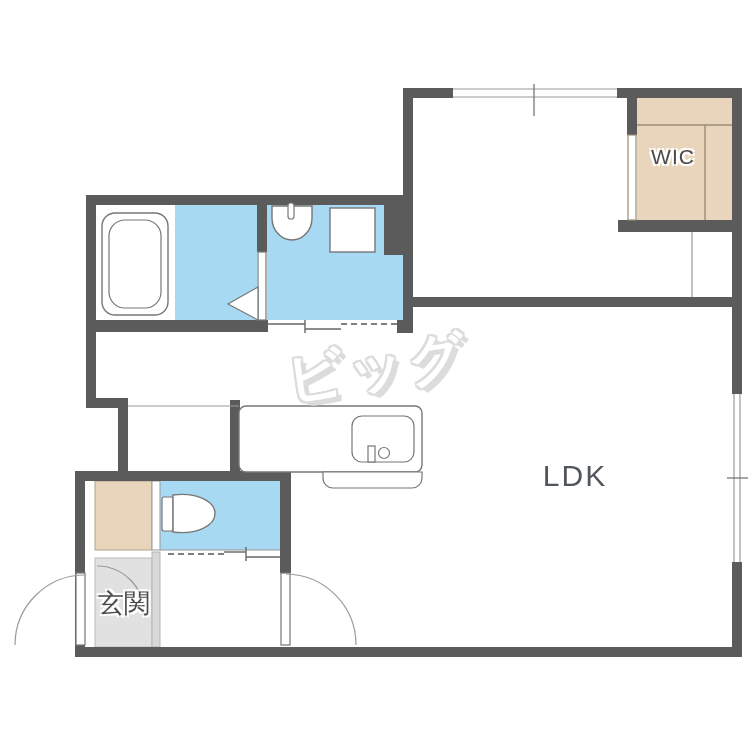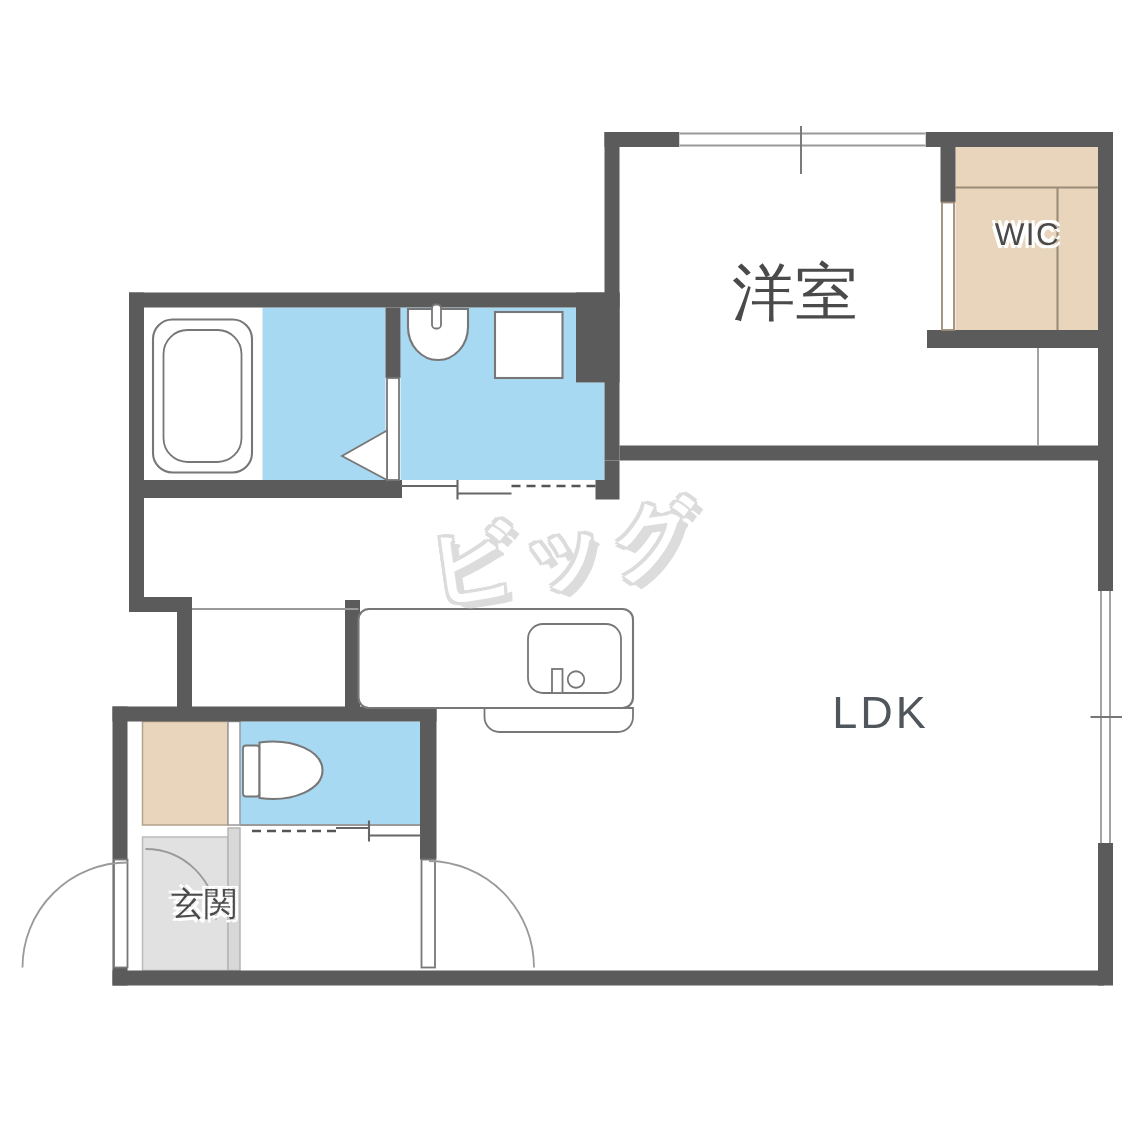--- a/index.html
+++ b/index.html
@@ -11,25 +11,25 @@
   .beige{fill:var(--beige);}
   .fx{fill:#ffffff;stroke:var(--stroke);stroke-width:1.4;}
   .fx2{fill:#ffffff;stroke:var(--stroke);stroke-width:1.2;}
   .thin{stroke:var(--stroke);stroke-width:1.3;fill:none;}
   .thin2{stroke:#9a9a9a;stroke-width:1.2;fill:none;}
   .shelf{stroke:var(--shelfline);stroke-width:1.4;fill:none;}
   .dash{stroke:#555;stroke-width:1.6;fill:none;stroke-dasharray:6 4;}
   .door{stroke:#666;stroke-width:1.4;fill:none;}
   .label{position:absolute;transform:translate(-50%,-50%);color:var(--labelcolor);
          white-space:nowrap;font-weight:bold;
-         text-shadow:-2px -2px 0 #fff,2px -2px 0 #fff,-2px 2px 0 #fff,2px 2px 0 #fff,0 0 3px #fff;margin-left:12px;}
+         text-shadow:-2px -2px 0 #fff,2px -2px 0 #fff,-2px 2px 0 #fff,2px 2px 0 #fff,0 0 3px #fff;}
   .lbl-room{font-size:42px;font-weight:normal;}
   .lbl-wic{font-size:21px;font-weight:normal;letter-spacing:1px;}
   .lbl-ldk{font-size:30px;font-weight:normal;letter-spacing:2px;color:var(--ldkcolor);}
-  .lbl-genkan{font-size:22px;font-weight:normal;}
+  .lbl-genkan{font-size:26px;font-weight:normal;}
   .watermark{position:absolute;left:378px;top:368px;
              transform:translate(-50%,-50%) rotate(-8deg);
              font-size:56px;font-weight:bold;color:#ffffff;letter-spacing:4px;
              text-shadow:-2px -2px 0 var(--wm),2px -2px 0 var(--wm),-2px 2px 0 var(--wm),
                           2px 2px 0 var(--wm),0 -2px 0 var(--wm),0 2px 0 var(--wm),
                          -2px 0 0 var(--wm),2px 0 0 var(--wm),5px 5px 0 var(--wm);}
 </style>
 </head>
 <body>
 
@@ -116,17 +116,16 @@
     <rect x="76" y="573" width="9" height="72" class="fx2"></rect>
     <path d="M85,575 A70,70 0 0 0 15,645" class="thin2"></path>
     <path d="M97,566 A47,47 0 0 1 144,613" class="thin2"></path>
 
     <rect x="281" y="573" width="9" height="72" class="fx2"></rect>
     <path d="M286,574 A71,71 0 0 1 356,645" class="thin2"></path>
   </svg>
 
   <div class="watermark">ビッグ</div>
 
-  <div class="label lbl-room" style="left:518px;top:195px;">洋室</div>
   <div class="label lbl-wic" style="left:673px;top:157px;">WIC</div>
   <div class="label lbl-ldk" style="left:575px;top:476px;">LDK</div>
   <div class="label lbl-genkan" style="left:124px;top:603px;">玄関</div>
 </div>
 
 </body></html>

